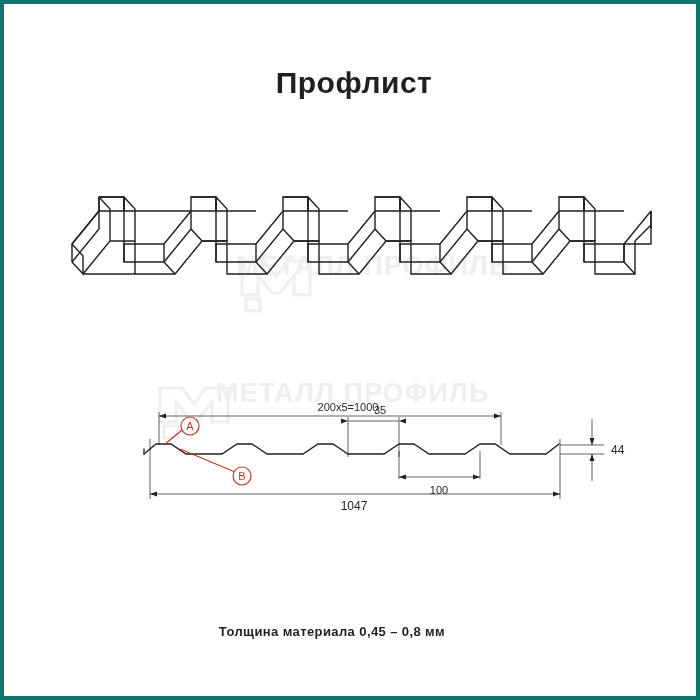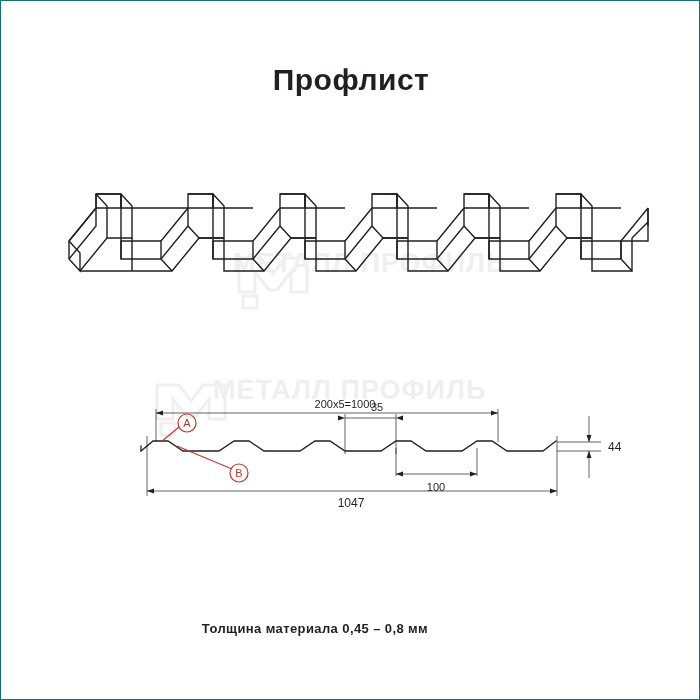--- a/index.html
+++ b/index.html
@@ -13,21 +13,21 @@
     font-family: "Liberation Sans", sans-serif;
     color: #231f20;
     position: relative;
     overflow: hidden;
   }
   .page {
     position: relative;
     width: 700px;
     height: 700px;
     box-sizing: border-box;
-    border: 1px solid #0f766e;
+    border: 4px solid #0f766e;
   }
   .title {
     position: absolute;
     top: 62px;
     left: 0;
     width: 700px;
     text-align: center;
     font-size: 30px;
     font-weight: bold;
     letter-spacing: 0.5px;
@@ -37,21 +37,21 @@
     top: 103px;
     left: 0;
     width: 700px;
     text-align: center;
     font-size: 14px;
     font-weight: bold;
   }
   .footnote {
     position: absolute;
     top: 620px;
-    left: 2px;
+    left: 16px;
     width: 624px;
     text-align: center;
     font-size: 13px;
     font-weight: bold;
     letter-spacing: 0.4px;
   }
   svg {
     position: absolute;
     left: 0;
     top: 0;

